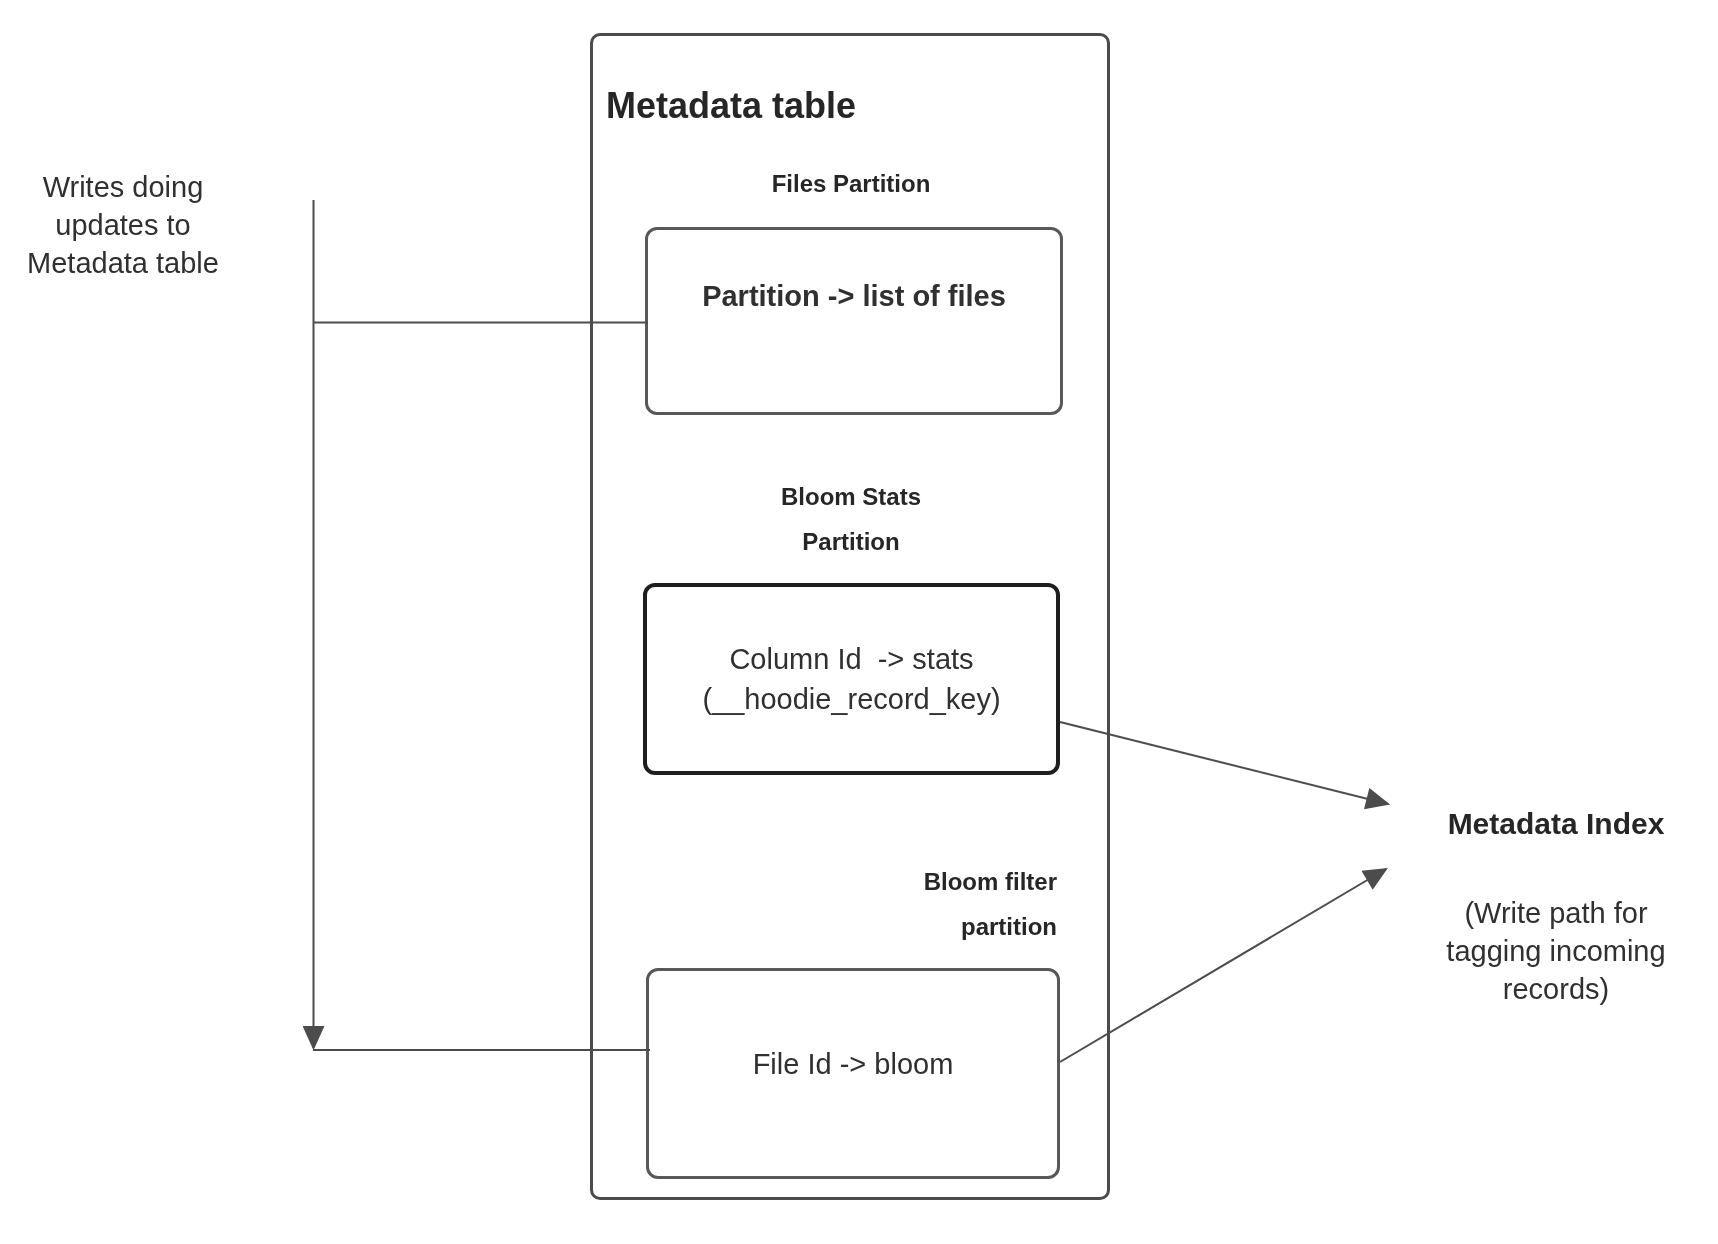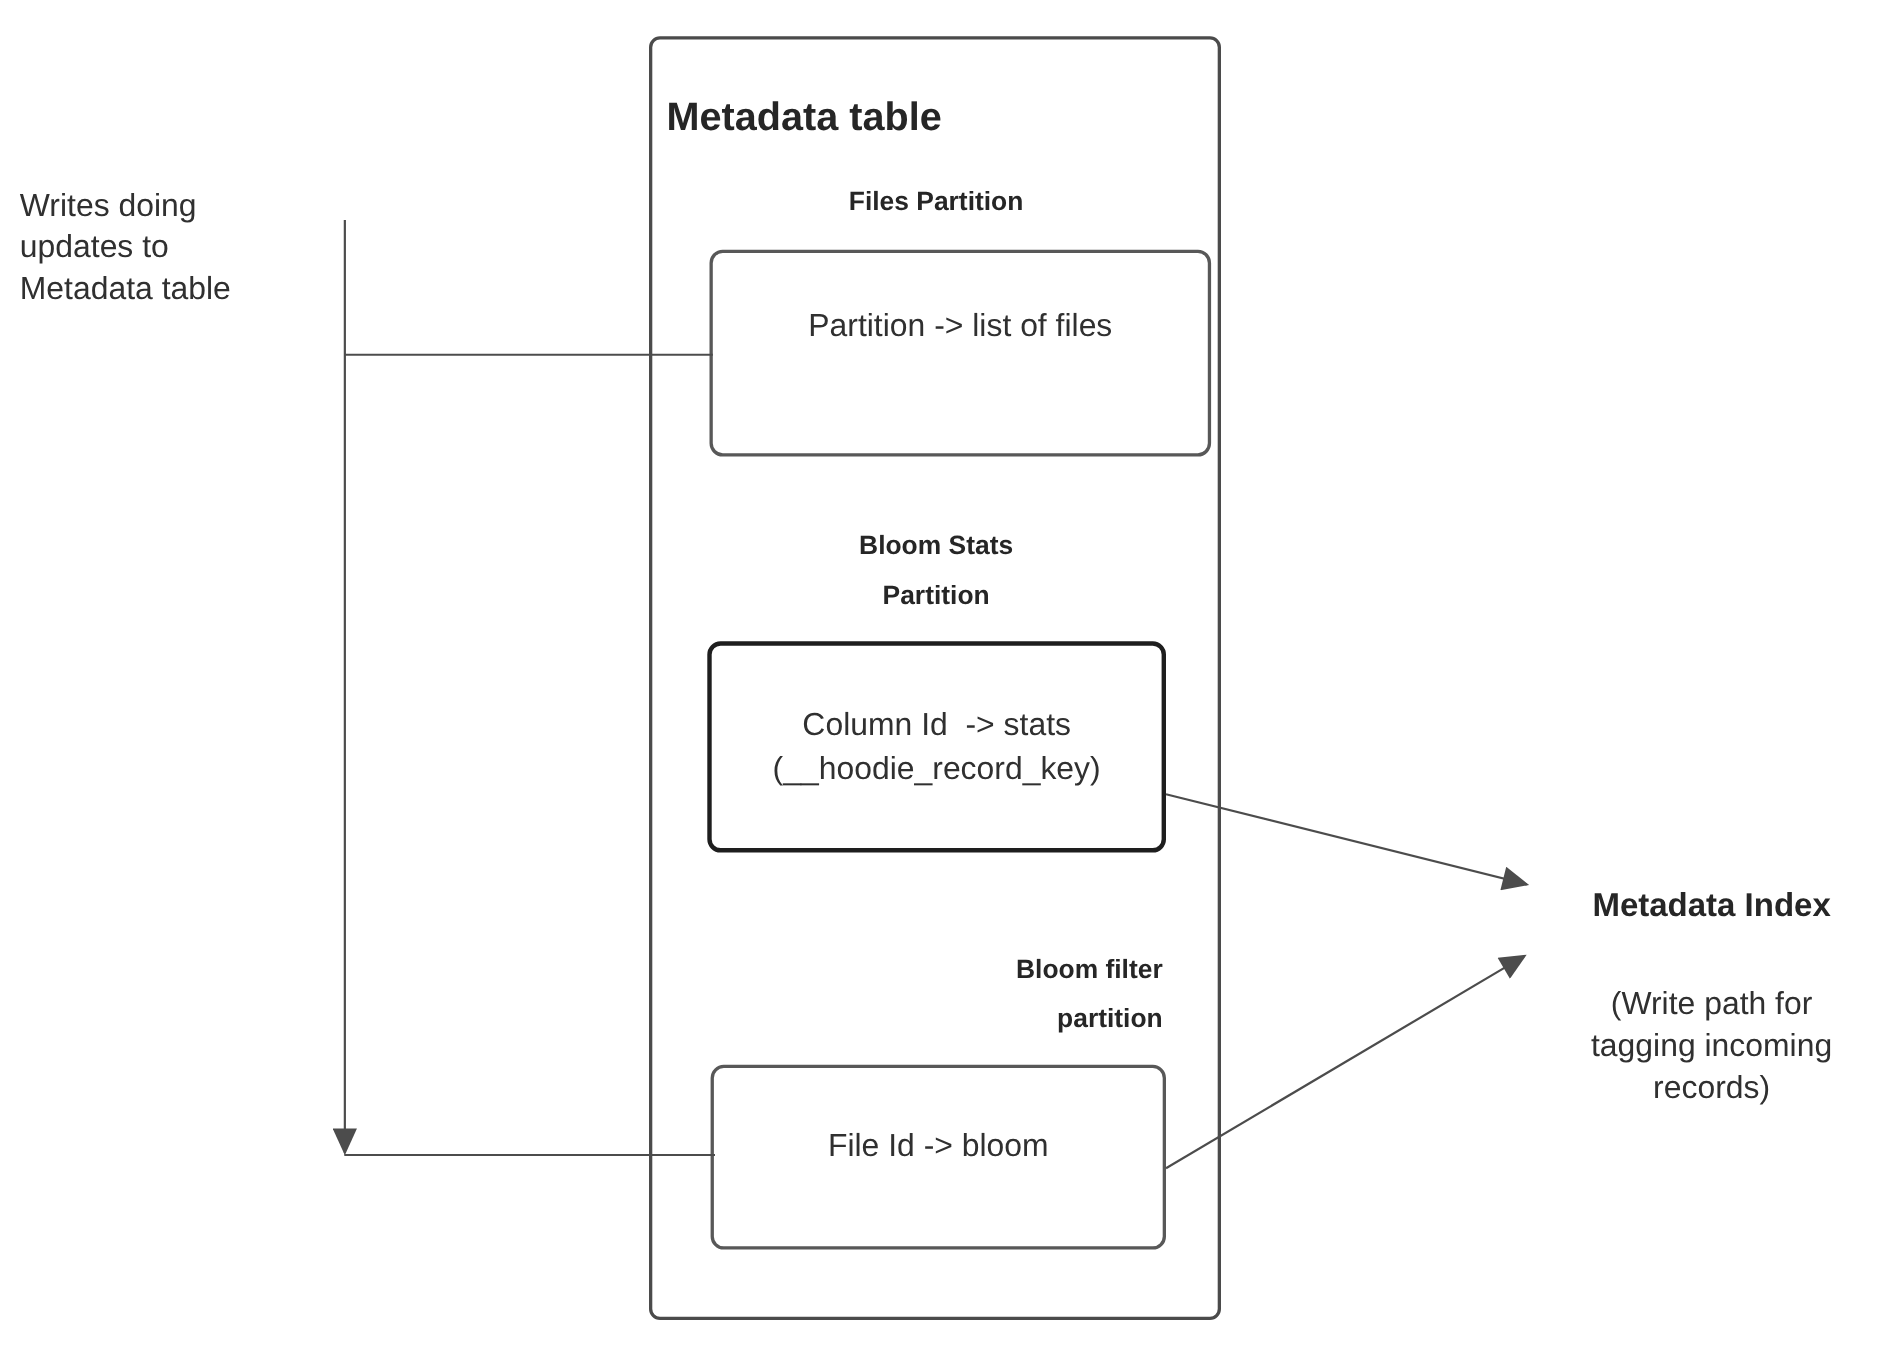--- a/index.html
+++ b/index.html
@@ -30,21 +30,21 @@
     width: 1718px;
     height: 1244px;
     pointer-events: none;
   }
 
   .annotation {
     position: absolute;
     left: 18px;
     top: 168px;
     width: 210px;
-    text-align: left;
+    text-align: center;
     font-size: 29px;
     line-height: 38px;
     color: var(--body_text);
     white-space: pre-wrap;
   }
 
   .outer-box {
     position: absolute;
     left: 590px;
     top: 33px;
@@ -89,31 +89,32 @@
     font-size: 29px;
     line-height: 40px;
     color: var(--body_text);
     background: var(--background);
     border: 3px solid var(--box_border);
     border-radius: 12px;
     white-space: pre-wrap;
   }
   .box-files {
     left: 52px; top: 191px;
-    width: 456px; height: 188px;
+    width: 418px; height: 188px;
     padding-bottom: 50px;
+    font-weight: bold;
   }
   .box-stats {
     left: 50px; top: 547px;
     width: 417px; height: 192px;
     border: 4px solid var(--stats_box_border);
   }
   .box-bloom {
     left: 53px; top: 932px;
-    width: 414px; height: 168px;
+    width: 414px; height: 211px;
     padding-bottom: 20px;
   }
 
   .index-title {
     position: absolute;
     left: 1400px;
     top: 807px;
     width: 312px;
     text-align: center;
     font-size: 30px;

